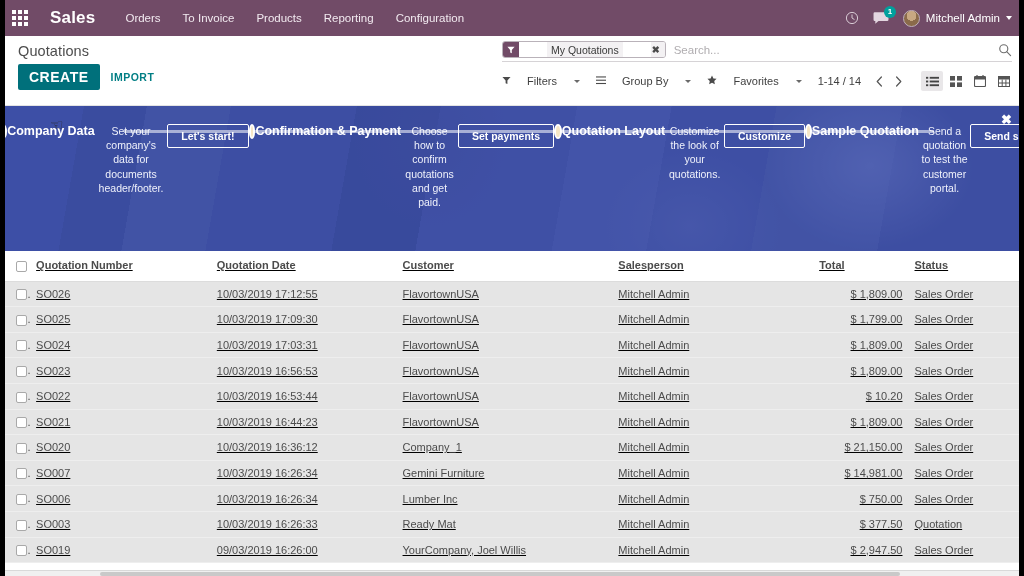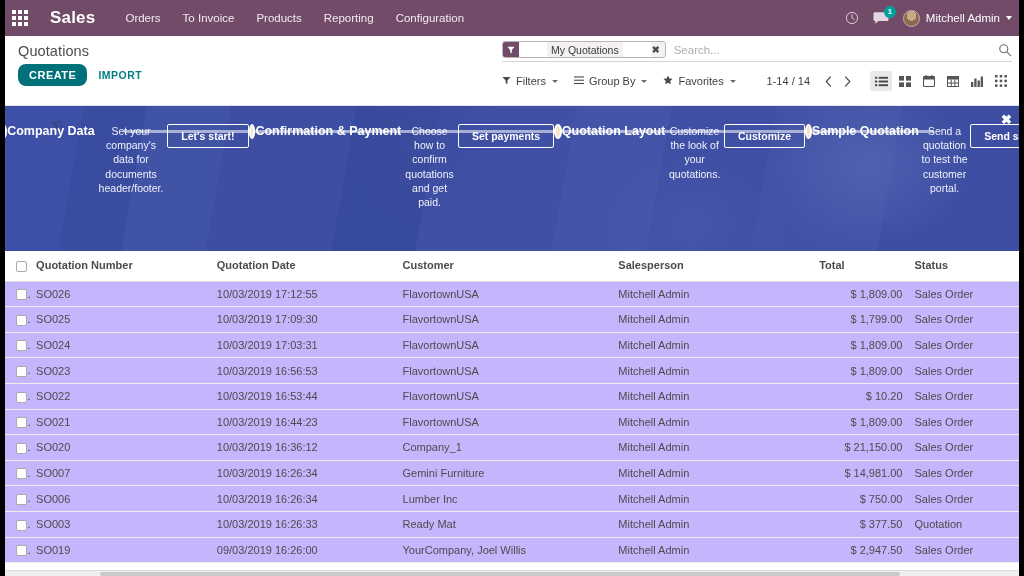--- a/index.html
+++ b/index.html
@@ -76,22 +76,22 @@
     background: #fff; border-bottom: 1px solid #e4e4e4;
     padding: 7px 14px 6px 18px; position: relative; height: 70px;
   }
   .cp-title {
     font-size: 14.5px; color: #4c4c4c; font-weight: 400;
     letter-spacing: .1px; margin-bottom: 5px;
   }
   .cp-actions { display: flex; align-items: center; gap: 11px; }
   .btn-create {
     background: #00707B; color: #fff; border: none;
-    font-size: 11px; font-weight: bold; letter-spacing: .5px;
-    padding: 5px 11px; border-radius: 8px; cursor: pointer;
+    font-size: 14px; font-weight: bold; letter-spacing: .5px;
+    padding: 5px 11px; border-radius: 2px; cursor: pointer;
     text-transform: uppercase;
   }
   .btn-import {
     color: #017E84; font-size: 10.5px; font-weight: bold;
     letter-spacing: .5px; cursor: pointer; text-transform: uppercase;
   }
   
   .cursor {
     position: absolute; left: 50px; top: 80px; z-index: 40;
     pointer-events: none; font-size: 15px; color: #2b2b2b;
@@ -129,21 +129,21 @@
     font-family: "Liberation Sans", sans-serif;
   }
   .search-input::placeholder { color: #b0adb0; }
   .search-mag { color: #6e6e6e; display: flex; align-items: center; cursor: pointer; }
 
   .cp-tools {
     width: 100%; display: flex; align-items: center;
     margin-top: 9px; font-size: 11px; color: #4a4a4a;
   }
   .dd {
-    display: flex; align-items: center; gap: 5px;
+    display: flex; align-items: center; gap: 16px;
     margin-right: 16px; cursor: pointer; white-space: nowrap;
   }
   .dd .cap { color: #3f3f3f; }
   .caret-sm {
     width: 0; height: 0; border-left: 3px solid transparent;
     border-right: 3px solid transparent; border-top: 3.5px solid #6a6a6a;
     margin-left: 1px;
   }
   .pager {
     margin-left: auto; display: flex; align-items: center;
@@ -214,21 +214,21 @@
     text-align: center; max-width: 170px; margin-bottom: 11px;
   }
   .step-btn {
     border: 1px solid #fff; color: #fff; background: transparent;
     font-size: 10.5px; font-weight: bold; padding: 5px 13px;
     border-radius: 2px; cursor: pointer; white-space: nowrap;
     font-family: "Liberation Sans", sans-serif;
   }
 
   
-  .list-wrap { background: #c4b5fd; }
+  .list-wrap { background: #e5e5e5; text-decoration: underline; }
   table.list { width: 100%; border-collapse: collapse; table-layout: fixed; }
   table.list th {
     font-size: 11px; color: #4b4b4b; font-weight: bold;
     text-align: left; padding: 8px 6px 9px 6px;
     border-bottom: 1px solid #dcdcdc; background: #fff;
     white-space: nowrap;
   }
   table.list td {
     font-size: 11px; color: #4c4c4c; padding: 6px;
     border-bottom: 1px solid #eeeeee; white-space: nowrap;

